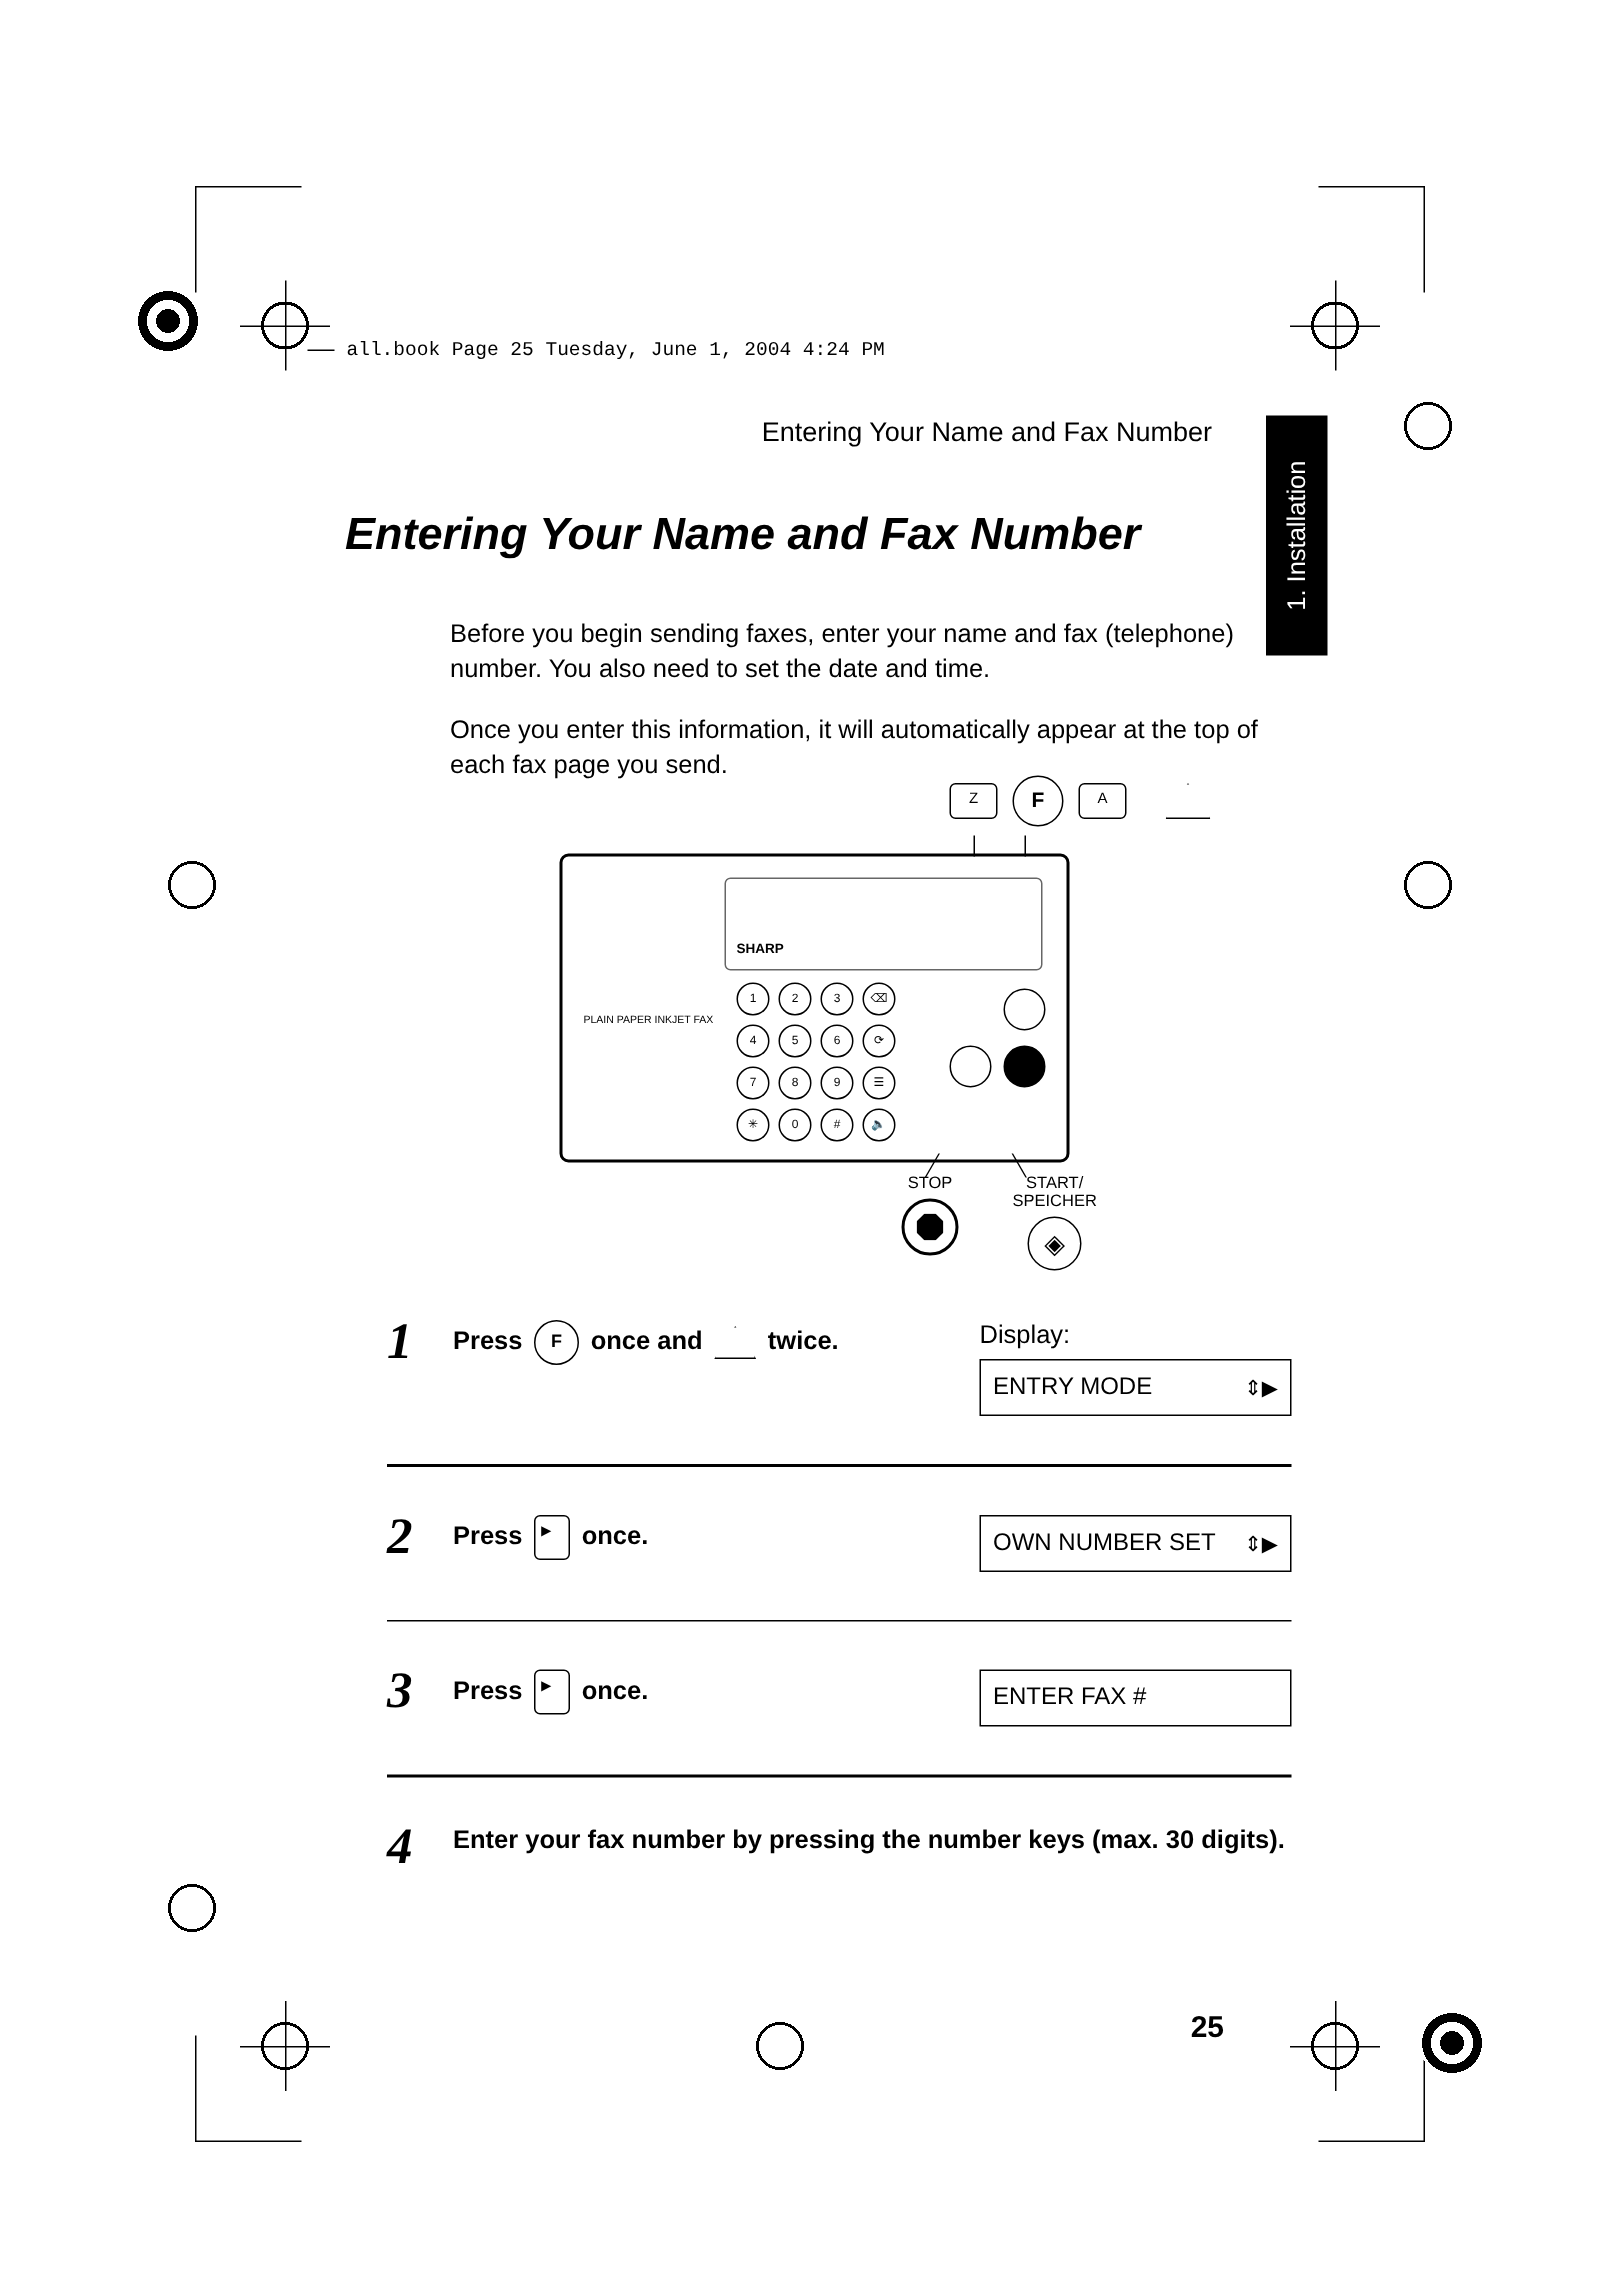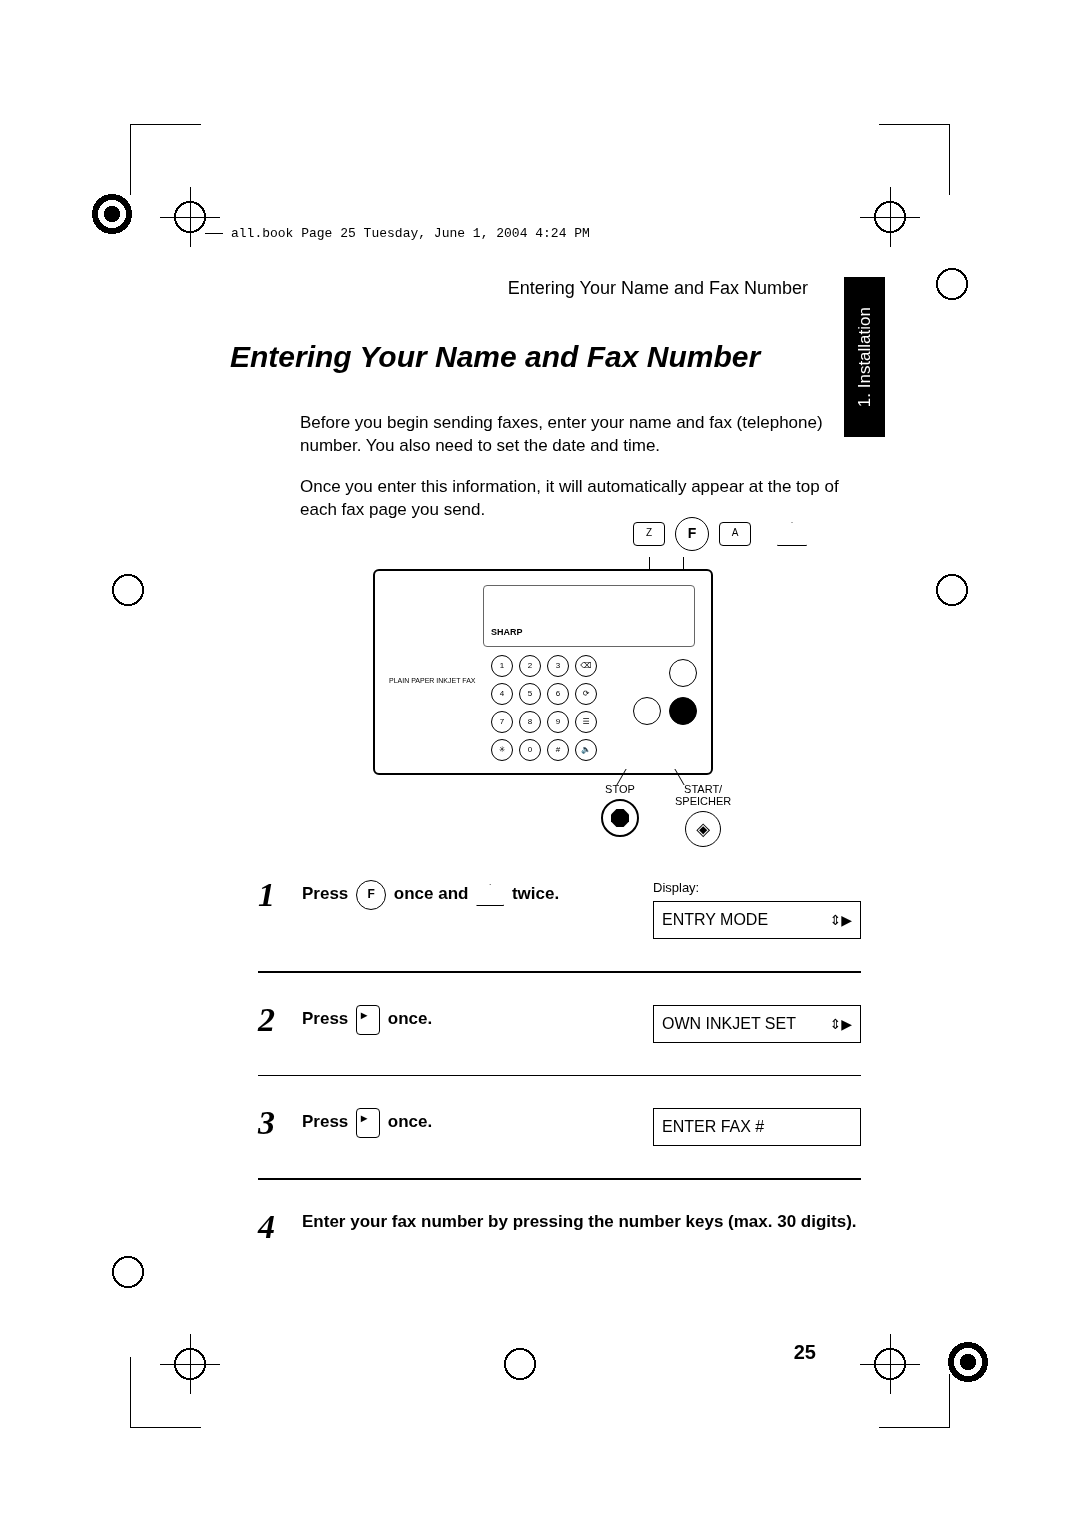--- a/index.html
+++ b/index.html
@@ -47,21 +47,21 @@
   .lead2{top:32px;left:310px;height:14px}
   .lead3{top:244px;left:248px;height:16px;width:1px;transform:skewX(-30deg)}
   .lead4{top:244px;left:306px;height:16px;width:1px;transform:skewX(30deg)}
   .steps{position:absolute;top:862px;left:258px;width:603px}
   .rule{height:1.5px;background:#000;margin:26px 0}
   .step{display:flex;align-items:flex-start;gap:14px;padding:6px 0}
   .num{font:italic bold 34px "Times New Roman",serif;width:30px;flex:none;margin-top:-4px}
   .body{flex:1;font-size:17px;font-weight:bold}
   .body.normal{font-weight:normal}
   .disp-col{flex:none;width:208px}
-  .disp-label{font-size:13px;margin-bottom:6px}
+  .disp-label{font-size:17px;margin-bottom:6px}
   .disp-box{border:1.5px solid #000;padding:6px 8px;font:16px/1 Arial;display:flex;justify-content:space-between;align-items:center;height:24px}
   .arrows{font-size:14px}
   .inline-icon{display:inline-block;vertical-align:middle;margin:0 3px}
   .fn-ic{width:28px;height:28px;border:1.5px solid #000;border-radius:50%;font:bold 12px/26px Arial;text-align:center}
   .tri-ic{width:26px;height:20px;border:1.5px solid #000;clip-path:polygon(50% 0,100% 100%,0 100%)}
   .nav-ic{width:22px;height:28px;border:1.5px solid #000;border-radius:4px;position:relative}
   .nav-ic::after{content:"▸";position:absolute;left:4px;top:2px;font-size:12px}
   .hash-ic,.star-ic,.spk-ic{width:24px;height:24px;border:1.2px solid #000;border-radius:50%;font:13px/22px Arial;text-align:center}
   .bullets{margin:14px 0 0 0;padding:0 0 0 22px;font-size:17px}
   .bullets li{margin:14px 0;list-style:disc}
@@ -186,21 +186,21 @@
 
   <div class="step">
     <div class="num">2</div>
     <div class="body">
       <span>Press </span>
       <span class="inline-icon nav-ic"></span>
       <span> once.</span>
     </div>
     <div class="disp-col">
       <div class="disp-box">
-        <span>OWN INKJET SET</span>
+        <span>OWN NUMBER SET</span>
         <span class="arrows">⇕▶</span>
       </div>
     </div>
   </div>
 
   <div class="rule"></div>
 
   <div class="step">
     <div class="num">3</div>
     <div class="body">

